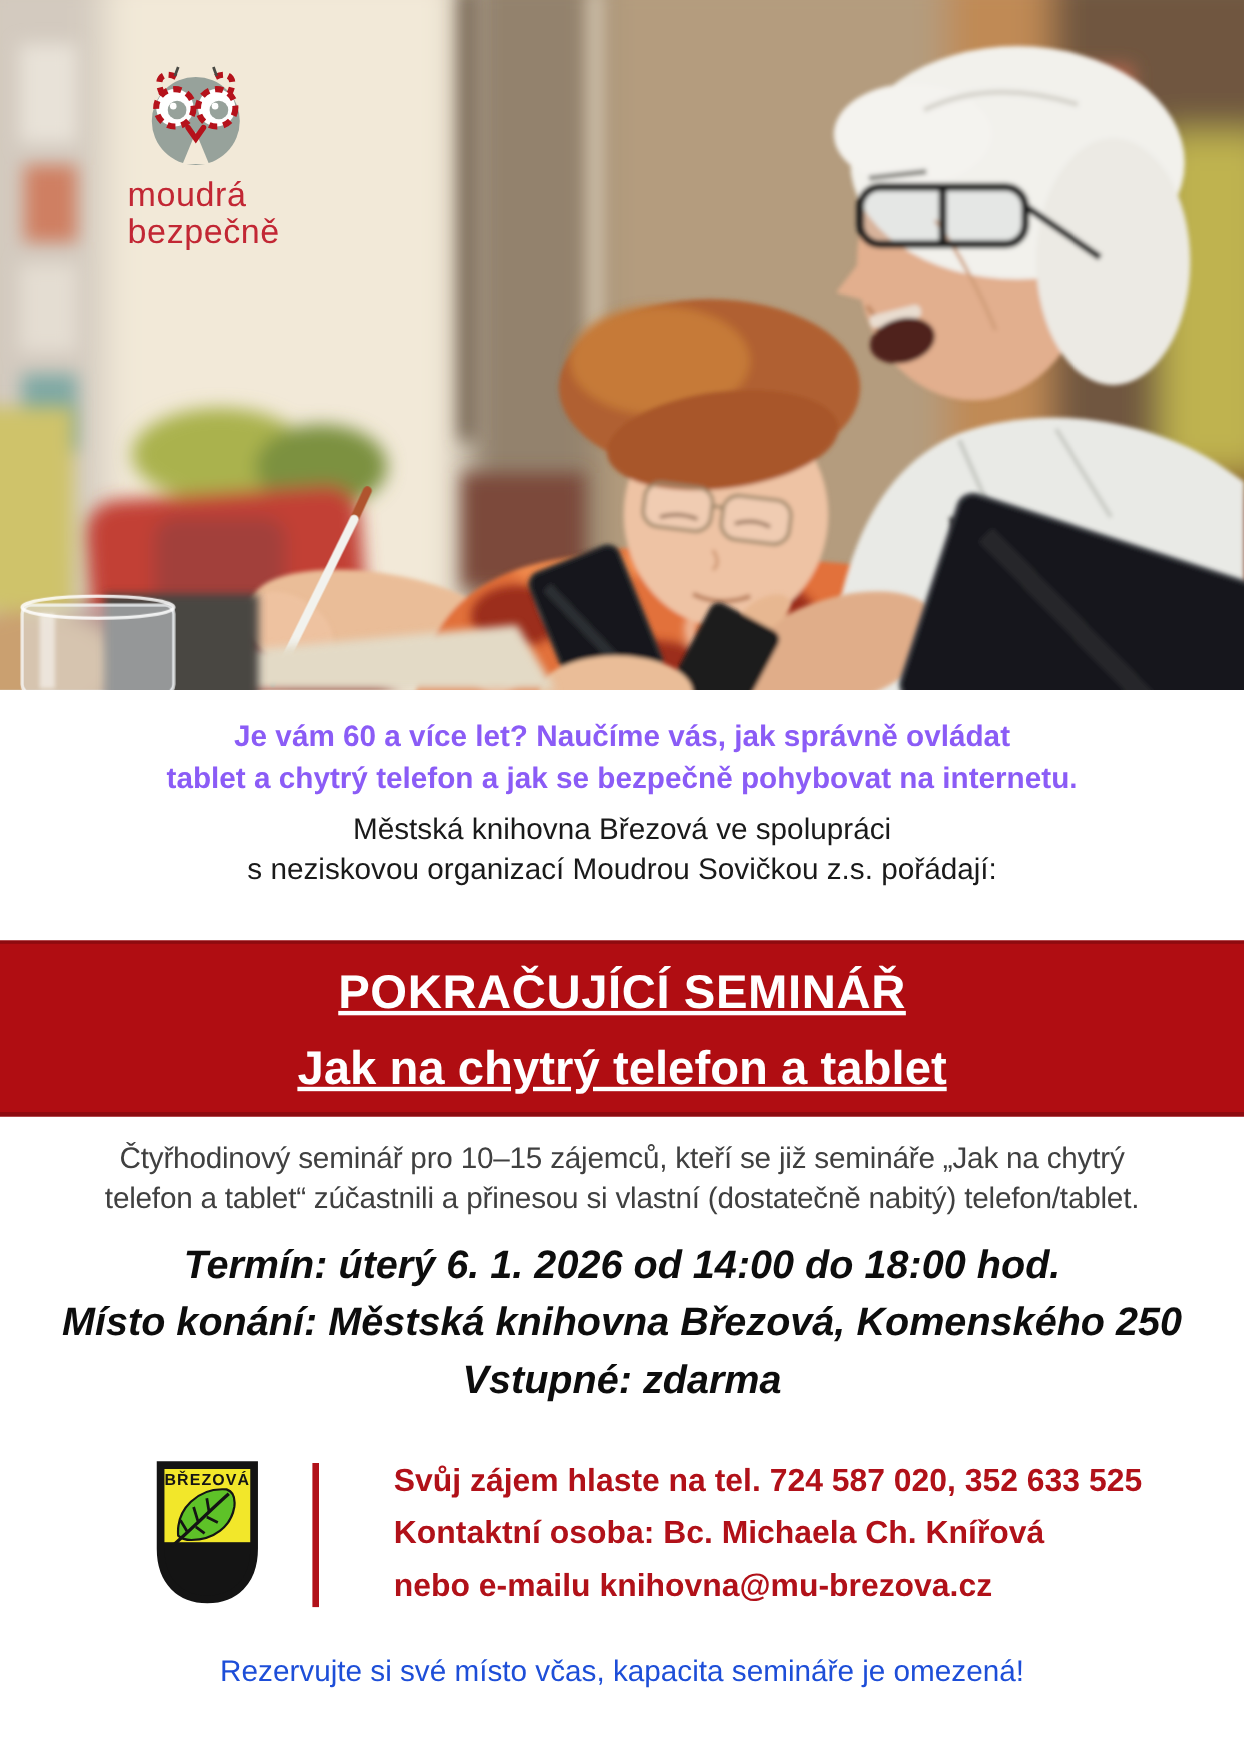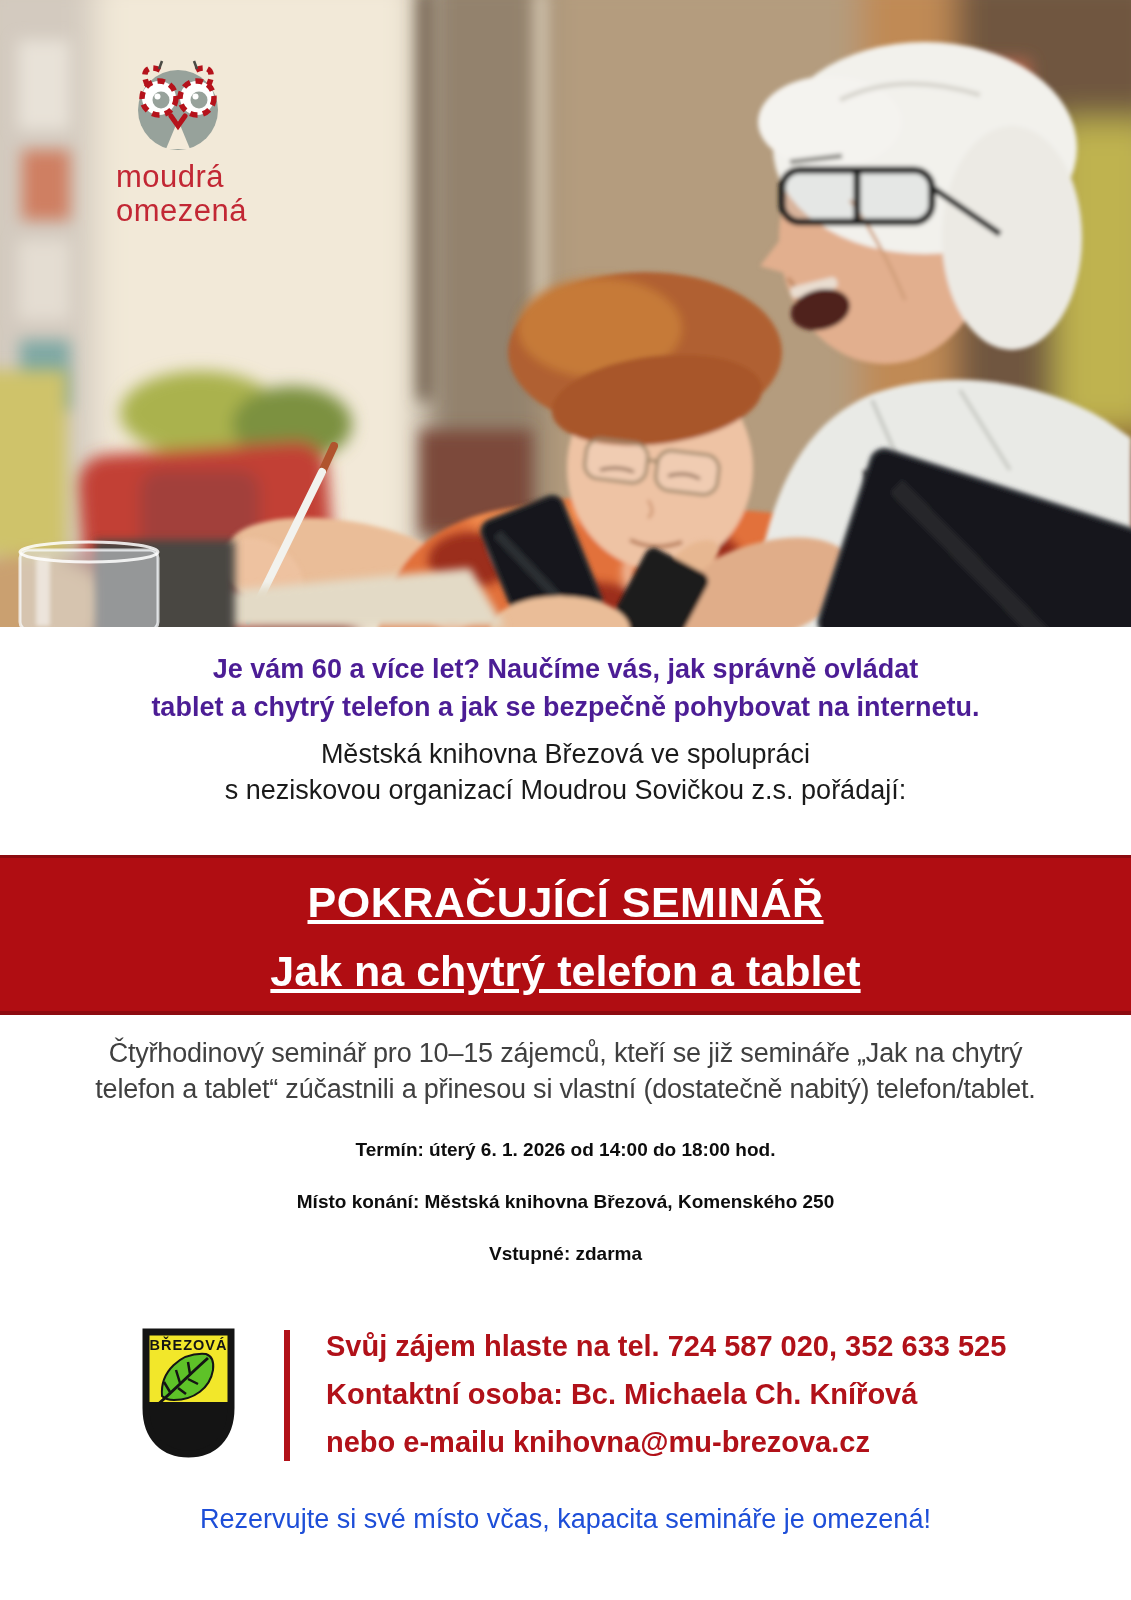--- a/index.html
+++ b/index.html
@@ -6,36 +6,36 @@
   .poster{
     position:relative;width:1131px;height:1600px;margin:0 auto;
     background:#ffffff;font-family:"Liberation Sans",sans-serif;overflow:hidden;color:#111;padding-left:12px;
   }
   .photo{position:absolute;top:0;left:0;width:1131px;height:627px;overflow:hidden;background:#c3ad93;}
   .photo svg{display:block;}
   .logo{position:absolute;top:60px;left:112px;width:170px;}
   .logo .owl{margin-left:14px;}
   .logo-text{font-size:31px;line-height:34px;color:#c22734;font-weight:400;letter-spacing:0.5px;margin-left:4px;}
   .center-block{position:absolute;left:0;width:1131px;text-align:center;}
-  .intro{top:650px;font-weight:bold;font-size:27px;line-height:38px;color:#4c1d95;}
+  .intro{top:650px;font-weight:bold;font-size:27px;line-height:38px;color:#8b5cf6;}
   .organizer{top:736px;font-size:27px;line-height:36px;color:#1a1a1a;}
   .banner{
     position:absolute;top:855px;left:0;width:1131px;height:160px;box-sizing:border-box;
     background:#b00d12;border-top:3px solid #8d0b10;border-bottom:4px solid #8d0b10;
     color:#ffffff;text-align:center;text-decoration:underline;
   }
   .banner-l1{margin-top:20px;font-size:43px;font-weight:bold;letter-spacing:0.5px;}
   .banner-l2{margin-top:20px;font-size:43px;font-weight:bold;}
   .description{top:1035px;font-size:27px;line-height:36px;color:#404040;letter-spacing:-0.2px;}
   .details{top:1136px;}
-  .details .detail-line{font-weight:bold;font-size:19px;line-height:28px;margin-bottom:24px;color:#0d0d0d;}
+  .details .detail-line{font-weight:bold;font-size:36px;line-height:28px;margin-bottom:24px;color:#0d0d0d;font-style:italic;}
   .shield{position:absolute;left:140px;top:1326px;}
   .red-divider{position:absolute;left:284px;top:1330px;width:6px;height:131px;background:#b11119;}
   .contact-lines{position:absolute;left:326px;top:1322px;text-align:left;}
-  .contact-lines .contact-line{color:#b11119;font-weight:bold;font-size:29px;line-height:48px;}
+  .contact-lines .contact-line{color:#b11119;font-weight:bold;font-size:29px;line-height:48px;margin-left:32px;}
   .footer-note{top:1504px;font-size:27px;color:#1d4ed8;}
 </style>
 </head>
 <body>
 
 <div class="poster">
 
   <div class="photo">
     <svg width="1131" height="627" viewBox="0 0 1131 627">
       <defs>
@@ -192,21 +192,21 @@
         <line x1="33" y1="9" x2="36" y2="1" stroke="#4a4a44" stroke-width="2.5"></line>
         <line x1="71" y1="9" x2="68" y2="1" stroke="#4a4a44" stroke-width="2.5"></line>
         <circle cx="33" cy="38" r="17" fill="#ffffff" stroke="#b5121b" stroke-width="5.5" stroke-dasharray="7.5 5.5"></circle>
         <circle cx="71" cy="38" r="17" fill="#ffffff" stroke="#b5121b" stroke-width="5.5" stroke-dasharray="7.5 5.5"></circle>
         <circle cx="35" cy="40" r="8.5" fill="#97a29b"></circle>
         <circle cx="73" cy="40" r="8.5" fill="#97a29b"></circle>
         <circle cx="31.5" cy="36.5" r="3" fill="#ffffff"></circle>
         <circle cx="69.5" cy="36.5" r="3" fill="#ffffff"></circle>
       </svg>
       <div class="logo-text">moudrá</div>
-      <div class="logo-text">omezená</div>
+      <div class="logo-text">bezpečně</div>
     </div>
   </div>
 
   <div class="center-block intro">
     <div>Je vám 60 a více let? Naučíme vás, jak správně ovládat</div>
     <div>tablet a chytrý telefon a jak se bezpečně pohybovat na internetu.</div>
   </div>
 
   <div class="center-block organizer">
     <div>Městská knihovna Březová ve spolupráci</div>

